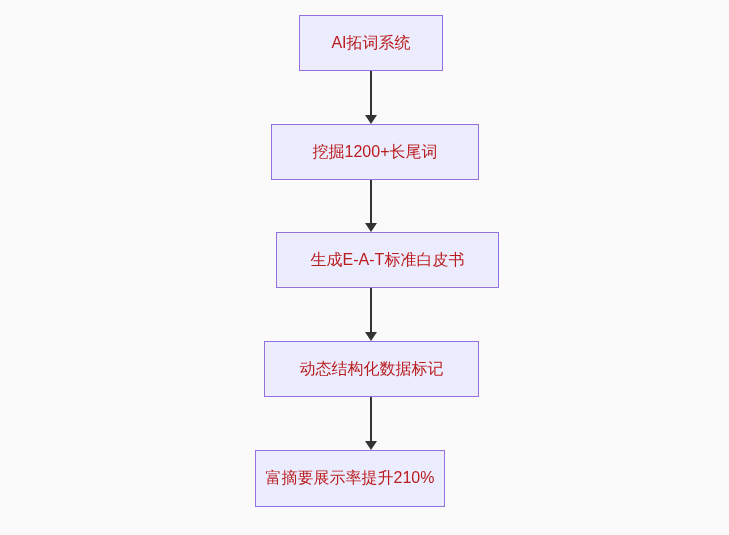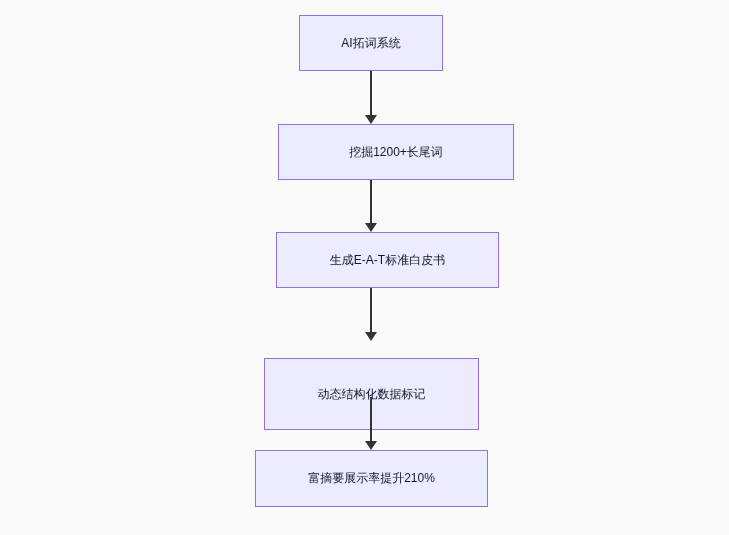--- a/index.html
+++ b/index.html
@@ -17,22 +17,22 @@
   .node {
     position: absolute;
     box-sizing: border-box;
     background: #ECECFF;
     border: 1.5px solid #9370DB;
     display: flex;
     align-items: center;
     justify-content: center;
   }
   .node-label {
-    font-size: 12px;
-    color: #0f172a;
+    font-size: 16px;
+    color: #b91c1c;
     white-space: nowrap;
     text-align: right;
   }
   .arrow {
     position: absolute;
     width: 12px;
   }
   .arrow .shaft {
     position: absolute;
     left: 5px;
@@ -59,44 +59,44 @@
 
   <div class="node" style="left:299px; top:15px; width:144px; height:56px;">
     <span class="node-label">AI拓词系统</span>
   </div>
 
   <div class="arrow" style="left:365px; top:71px; height:53px;">
     <div class="shaft"></div>
     <div class="head"></div>
   </div>
 
-  <div class="node" style="left:278px; top:124px; width:236px; height:56px;">
+  <div class="node" style="left:271px; top:124px; width:208px; height:56px;">
     <span class="node-label">挖掘1200+长尾词</span>
   </div>
 
   <div class="arrow" style="left:365px; top:180px; height:52px;">
     <div class="shaft"></div>
     <div class="head"></div>
   </div>
 
   <div class="node" style="left:276px; top:232px; width:223px; height:56px;">
     <span class="node-label">生成E-A-T标准白皮书</span>
   </div>
 
   <div class="arrow" style="left:365px; top:288px; height:53px;">
     <div class="shaft"></div>
     <div class="head"></div>
   </div>
 
-  <div class="node" style="left:264px; top:341px; width:215px; height:72px;margin-top:17px;">
+  <div class="node" style="left:264px; top:341px; width:215px; height:56px;">
     <span class="node-label">动态结构化数据标记</span>
   </div>
 
   <div class="arrow" style="left:365px; top:397px; height:53px;">
     <div class="shaft"></div>
     <div class="head"></div>
   </div>
 
-  <div class="node" style="left:255px; top:450px; width:233px; height:57px;">
+  <div class="node" style="left:255px; top:450px; width:190px; height:57px;">
     <span class="node-label">富摘要展示率提升210%</span>
   </div>
 
 </div>
 
 </body></html>

